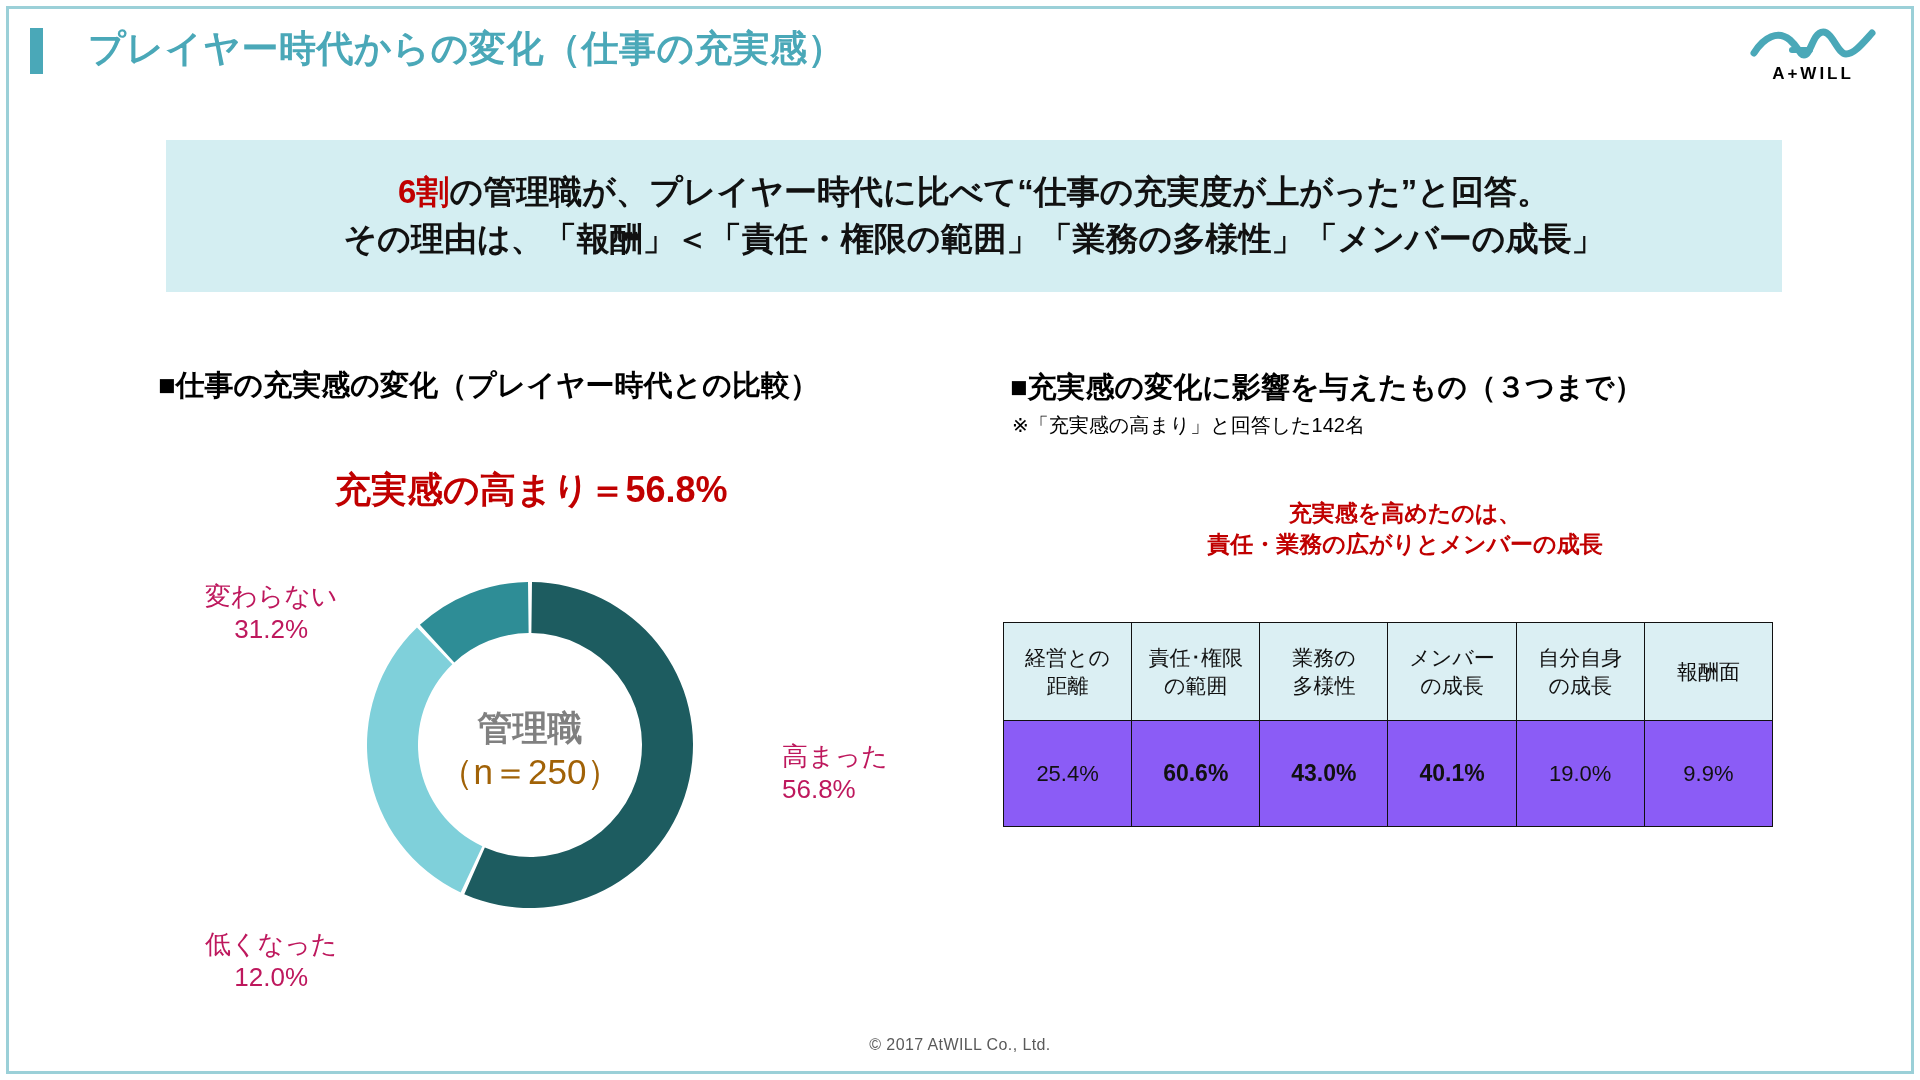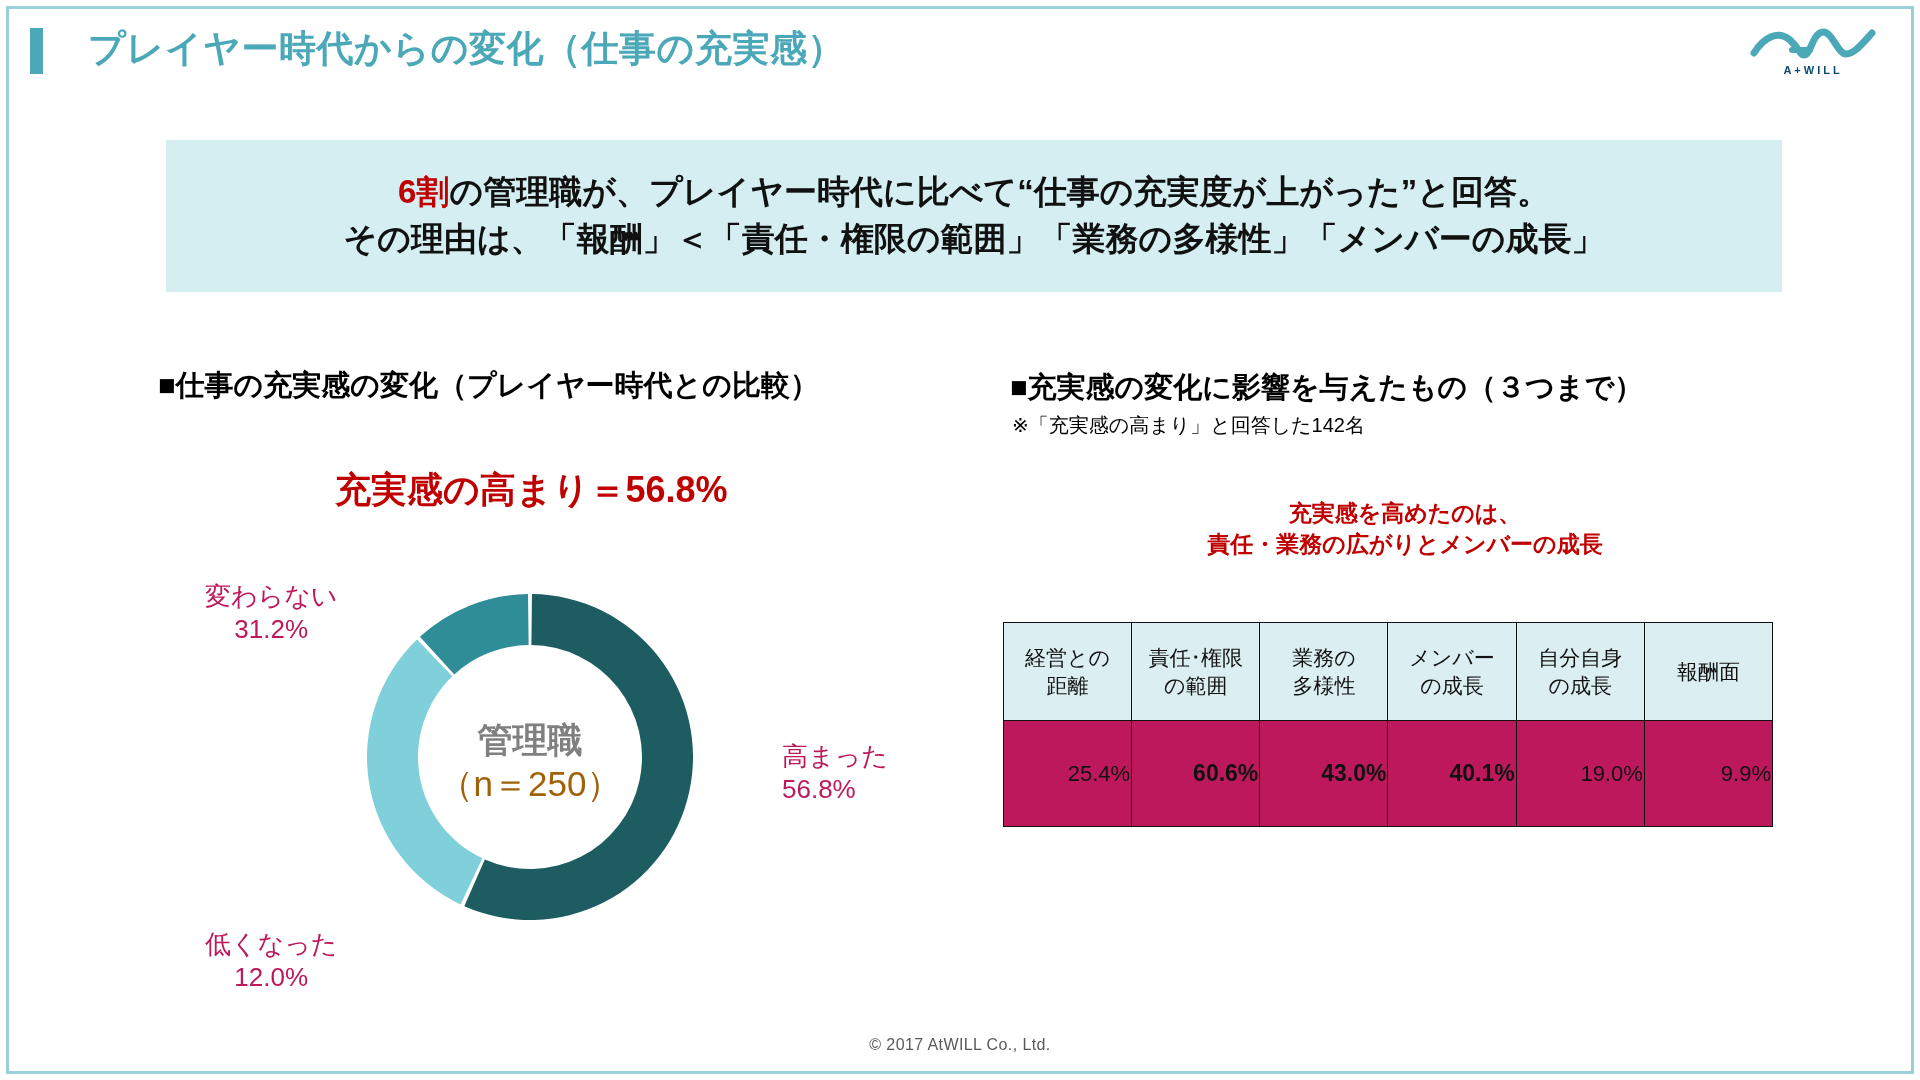--- a/index.html
+++ b/index.html
@@ -51,24 +51,24 @@
   .logo {
     position: absolute;
     right: 42px;
     top: 22px;
     width: 130px;
     height: 62px;
   }
   .logo svg { display: block; }
   .logo-word {
     text-align: center;
-    font-size: 11px;
+    font-size: 17px;
     font-weight: bold;
     letter-spacing: 3px;
-    color: #0c4a6e;
+    color: #000000;
     margin-top: -2px;
   }
 
   
   .banner {
     position: absolute;
     left: 166px;
     top: 140px;
     width: 1616px;
     height: 152px;
@@ -116,21 +116,21 @@
     font-size: 36px;
     font-weight: bold;
     color: #c00000;
     white-space: nowrap;
   }
 
   
   #donut-wrap {
     position: absolute;
     left: 330px;
-    top: 549px;
+    top: 537px;
     width: 400px;
     height: 415px;
   }
   #donut-wrap svg { display: block; }
   .donut-center-1 {
     position: absolute;
     left: 0;
     top: 168px;
     width: 400px;
     text-align: center;
@@ -174,42 +174,41 @@
   }
 
   
   #factor-table {
     position: absolute;
     left: 1003px;
     top: 622px;
     border-collapse: collapse;
     table-layout: fixed;
     width: 770px;
-    background: #be185d;
+    background: #8b5cf6;
   }
   #factor-table th, #factor-table td {
     border: 1px solid #111111;
     text-align: center;
     vertical-align: middle;
     box-sizing: border-box;
   }
   #factor-table th {
     background: #dbeff3;
     height: 98px;
     font-size: 21px;
     font-weight: normal;
     color: #111111;
     line-height: 1.3;
     padding: 2px 3px;
   }
   #factor-table td {
     height: 106px;
     font-size: 22px;
     color: #111111;
-    text-align: right;
   }
   #factor-table td.hi { font-weight: bold; font-size: 23px; }
 
   
   .footer {
     position: absolute;
     left: 0;
     right: 0;
     top: 1036px;
     text-align: center;

